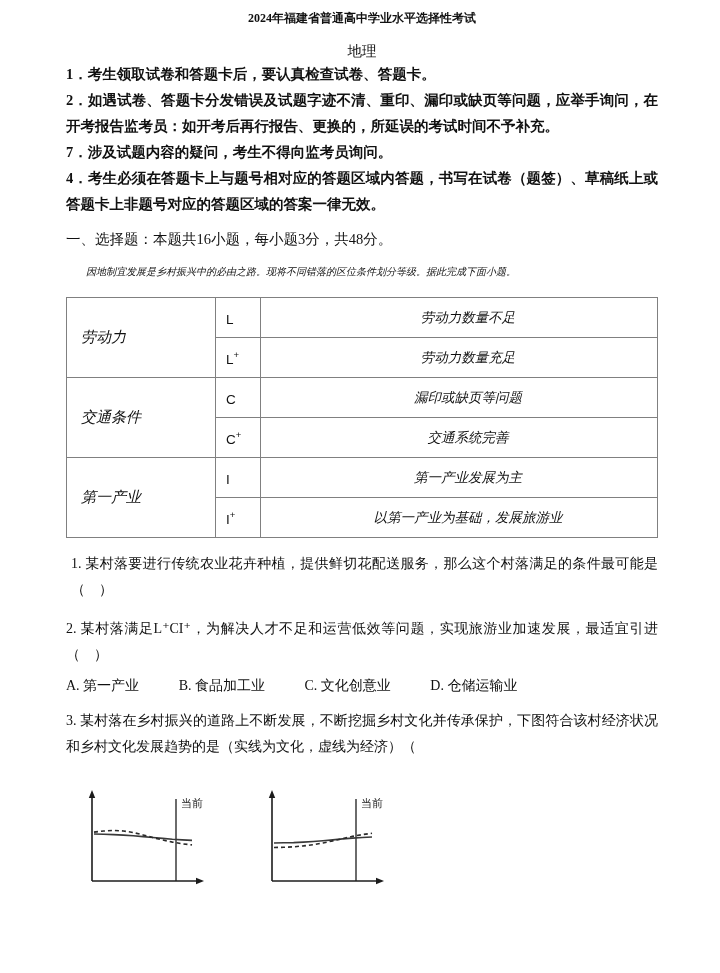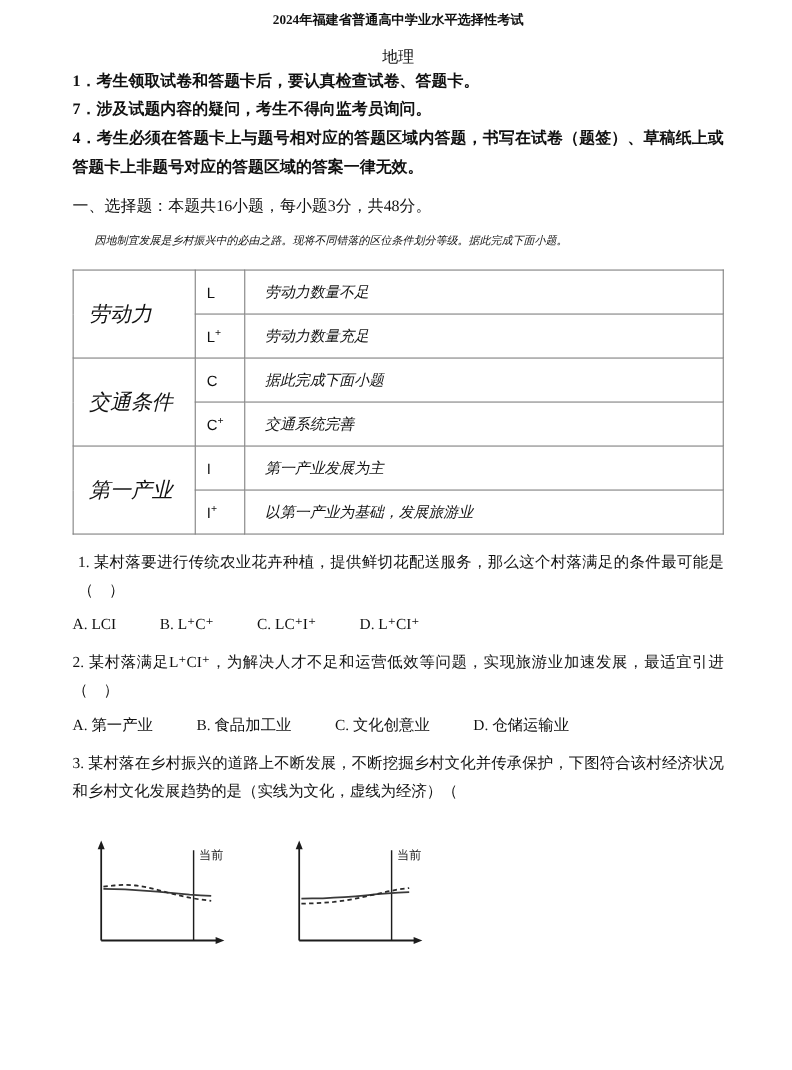--- a/index.html
+++ b/index.html
@@ -15,24 +15,24 @@
   .doc-subject { text-align:center; font-weight:normal; font-size:14.5px; margin-top:14px; }
   .session-info { font-weight:bold; font-size:14.5px; margin-top:13px; }
 
   .instruction { font-weight:bold; font-size:14.5px; line-height:26px; text-align:justify; }
   .section-header { font-weight:normal; font-size:14.5px; margin-top:13px; }
 
   .passage { font-style:italic; font-size:10px; line-height:26px; margin-top:10px; text-indent:2em; text-align:justify; }
 
   table.cond { border-collapse:collapse; width:100%; margin-top:12px; }
   table.cond td { border:1.5px solid #808080; }
-  td.cat  { width:111px; font-style:italic; font-size:19px; padding-left:14px; }
+  td.cat  { width:149px; font-style:italic; font-size:15px; padding-left:14px; }
   td.code { width:45px; font-family:"Liberation Sans","DejaVu Sans",sans-serif; font-size:13.5px; padding-left:10px; height:40px; }
   td.code sup { font-size:9.5px; }
-  td.desc { font-style:italic; font-size:13.5px; padding-left:18px; }
+  td.desc { font-style:italic; font-size:13.5px; padding-left:18px;text-align:center; }
 
   .question { font-size:14px; line-height:26px; margin-top:13px; text-align:justify; }
   .q-indent { padding-left:5px; }
   .options { font-size:14px; margin-top:9px; }
   .options .opt { display:inline-block; margin-right:36px; }
   .options .opt:last-child { margin-right:0; }
 
   .charts { display:flex; margin-top:26px; }
   .chart-block { width:176px; }
   .chart-block + .chart-block { margin-left:4px; }
@@ -45,65 +45,60 @@
 </style>
 </head>
 <body>
 
 <div class="page">
 
   <div class="doc-title">2024年福建省普通高中学业水平选择性考试</div>
   <div class="doc-subject">地理</div>
 
   <p class="instruction">1．考生领取试卷和答题卡后，要认真检查试卷、答题卡。</p>
+  <p class="instruction">2．如遇试卷、答题卡分发错误及试题字迹不清、重印、漏印或缺页等问题，应举手询问，在开考报告监考员：如开考后再行报告、更换的，所延误的考试时间不予补充。</p>
   <p class="instruction">7．涉及试题内容的疑问，考生不得向监考员询问。</p>
   <p class="instruction">4．考生必须在答题卡上与题号相对应的答题区域内答题，书写在试卷（题签）、草稿纸上或答题卡上非题号对应的答题区域的答案一律无效。</p>
 
   <div class="section-header">一、选择题：本题共16小题，每小题3分，共48分。</div>
   <p class="passage">因地制宜发展是乡村振兴中的必由之路。现将不同错落的区位条件划分等级。据此完成下面小题。</p>
 
   <table class="cond">
     <tbody>
       <tr>
         <td class="cat" rowspan="2">劳动力</td>
         <td class="code"><span>L</span><sup></sup></td>
         <td class="desc">劳动力数量不足</td>
       </tr>
       <tr>
         <td class="code"><span>L</span><sup>+</sup></td>
         <td class="desc">劳动力数量充足</td>
       </tr>
       <tr>
         <td class="cat" rowspan="2">交通条件</td>
         <td class="code"><span>C</span><sup></sup></td>
-        <td class="desc">据此完成下面小题</td>
+        <td class="desc">漏印或缺页等问题</td>
       </tr>
       <tr>
         <td class="code"><span>C</span><sup>+</sup></td>
         <td class="desc">交通系统完善</td>
       </tr>
       <tr>
         <td class="cat" rowspan="2">第一产业</td>
         <td class="code"><span>I</span><sup></sup></td>
         <td class="desc">第一产业发展为主</td>
       </tr>
       <tr>
         <td class="code"><span>I</span><sup>+</sup></td>
         <td class="desc">以第一产业为基础，发展旅游业</td>
       </tr>
     </tbody>
   </table>
 
   <p class="question q-indent">1. 某村落要进行传统农业花卉种植，提供鲜切花配送服务，那么这个村落满足的条件最可能是（　）</p>
-  <div class="options">
-    <span class="opt">A. LCI</span>
-    <span class="opt">B. L⁺C⁺</span>
-    <span class="opt">C. LC⁺I⁺</span>
-    <span class="opt">D. L⁺CI⁺</span>
-  </div>
 
   <p class="question">2. 某村落满足L⁺CI⁺，为解决人才不足和运营低效等问题，实现旅游业加速发展，最适宜引进（　）</p>
   <div class="options">
     <span class="opt">A. 第一产业</span>
     <span class="opt">B. 食品加工业</span>
     <span class="opt">C. 文化创意业</span>
     <span class="opt">D. 仓储运输业</span>
   </div>
 
   <p class="question">3. 某村落在乡村振兴的道路上不断发展，不断挖掘乡村文化并传承保护，下图符合该村经济状况和乡村文化发展趋势的是（实线为文化，虚线为经济）（</p>

